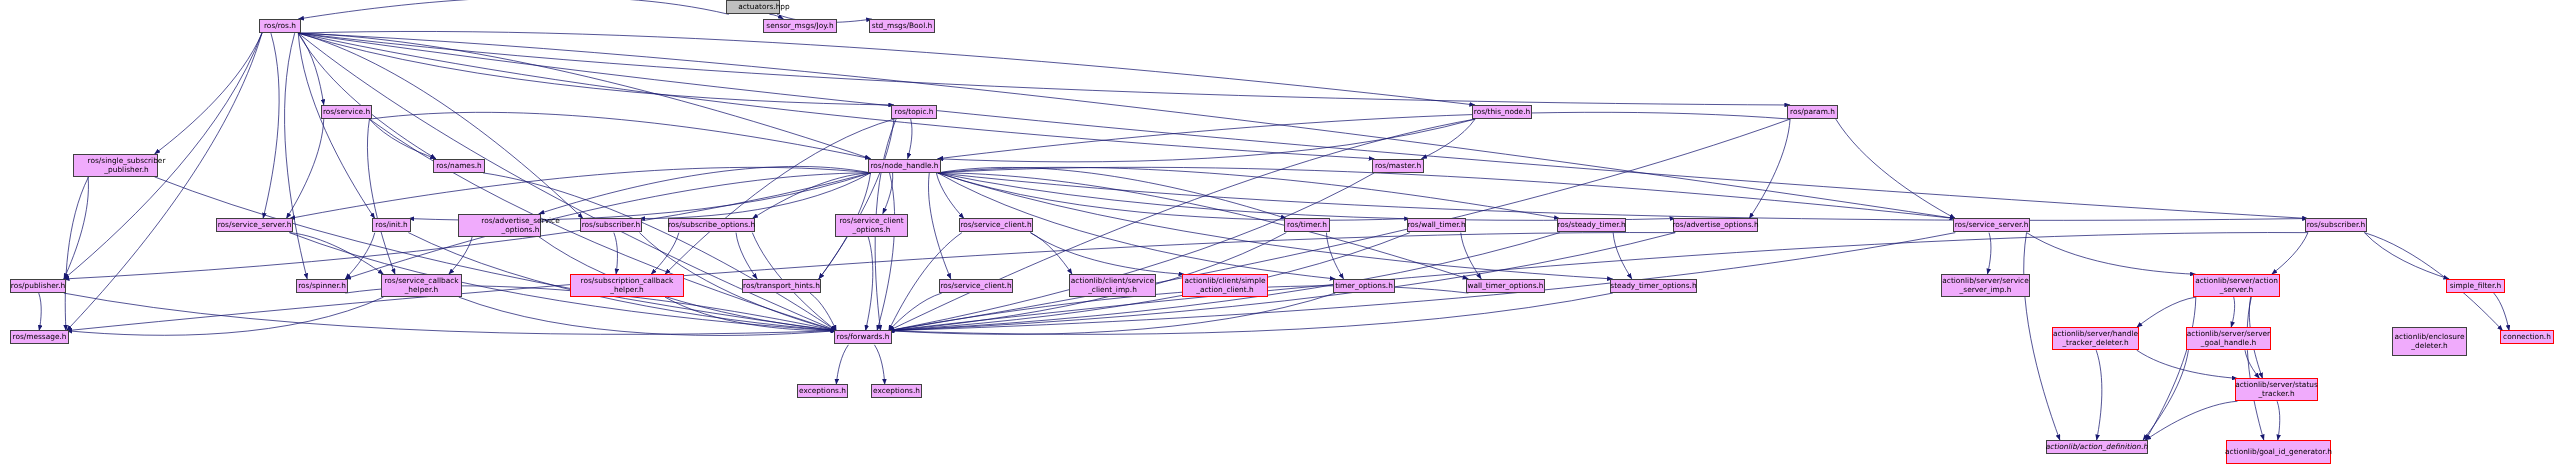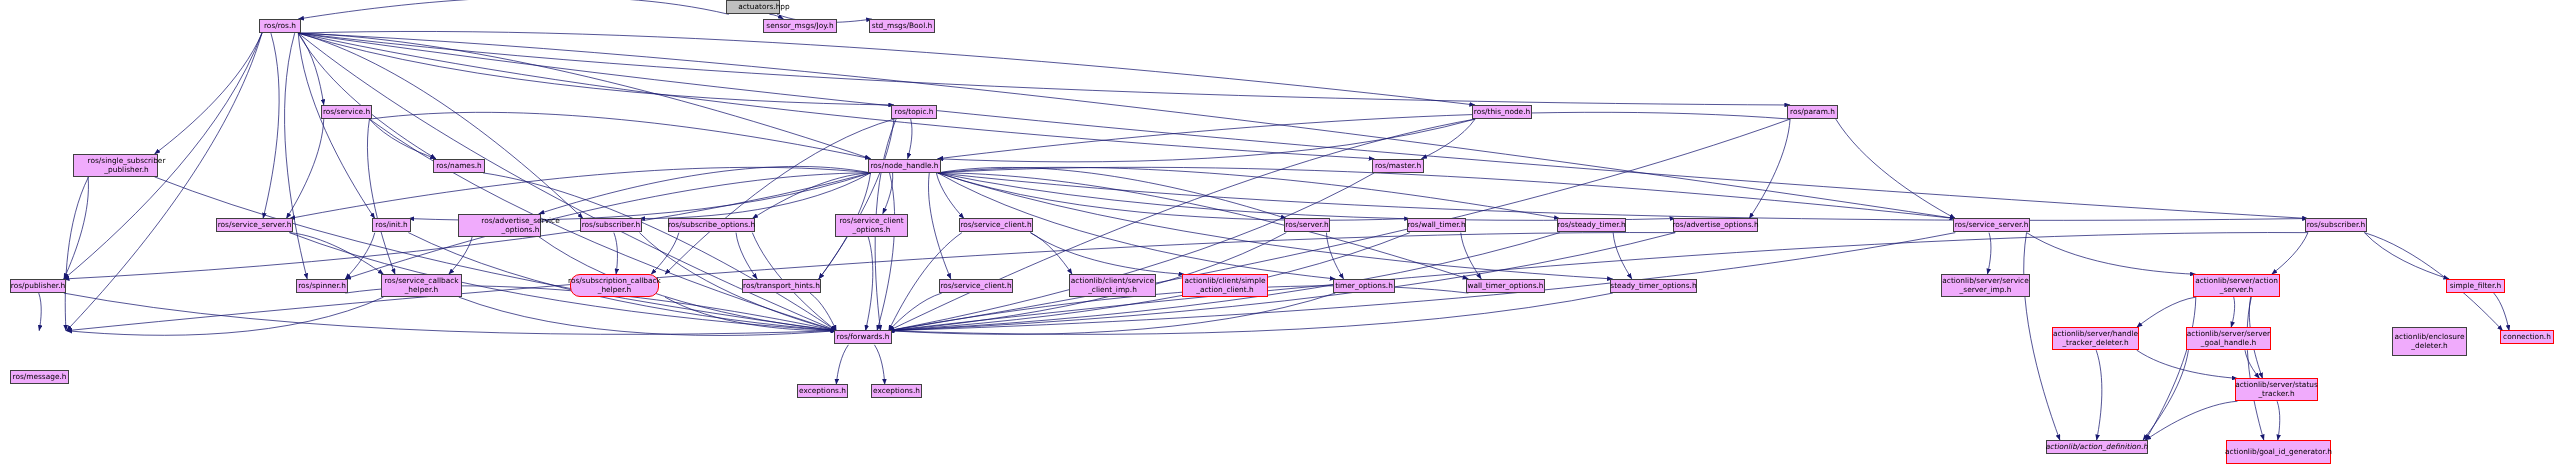--- a/index.html
+++ b/index.html
@@ -159,47 +159,47 @@
       <div class="node" style="left: 1372px; top: 159px; width: 52px; height: 14px;">ros/master.h</div>
       <div class="node" style="left: 216px; top: 218px; width: 77px; height: 14px;">ros/service_server.h</div>
       <div class="node" style="left: 372px; top: 218px; width: 39px; height: 14px;">ros/init.h</div>
       <div class="node" style="left: 458px; top: 214px; width: 83px; height: 23px; padding-left: 44px;">ros/advertise_service
 _options.h</div>
       <div class="node" style="left: 580px; top: 218px; width: 62px; height: 14px;">ros/subscriber.h</div>
       <div class="node" style="left: 668px; top: 218px; width: 87px; height: 14px;">ros/subscribe_options.h</div>
       <div class="node" style="left: 835px; top: 214px; width: 73px; height: 23px;">ros/service_client
 _options.h</div>
       <div class="node" style="left: 959px; top: 218px; width: 74px; height: 14px;">ros/service_client.h</div>
-      <div class="node" style="left: 1284px; top: 218px; width: 46px; height: 14px;">ros/server.h</div>
+      <div class="node" style="left: 1284px; top: 218px; width: 46px; height: 14px;">ros/timer.h</div>
       <div class="node" style="left: 1407px; top: 218px; width: 59px; height: 14px;">ros/wall_timer.h</div>
       <div class="node" style="left: 1557px; top: 218px; width: 69px; height: 14px;">ros/steady_timer.h</div>
       <div class="node" style="left: 1673px; top: 218px; width: 85px; height: 14px;">ros/advertise_options.h</div>
       <div class="node" style="left: 1953px; top: 218px; width: 77px; height: 14px;">ros/service_server.h</div>
       <div class="node" style="left: 2305px; top: 218px; width: 62px; height: 14px;">ros/subscriber.h</div>
       <div class="node" style="left: 10px; top: 279px; width: 56px; height: 14px;">ros/publisher.h</div>
       <div class="node" style="left: 296px; top: 279px; width: 52px; height: 14px;">ros/spinner.h</div>
       <div class="node" style="left: 381px; top: 274px; width: 81px; height: 23px;">ros/service_callback
 _helper.h</div>
-      <div class="node red" style="left: 570px; top: 274px; width: 89px; height: 23px; border-radius: 10px;">ros/subscription_callback
+      <div class="node red" style="left: 570px; top: 274px; width: 114px; height: 23px;">ros/subscription_callback
 _helper.h</div>
       <div class="node" style="left: 742px; top: 279px; width: 79px; height: 14px;">ros/transport_hints.h</div>
       <div class="node" style="left: 939px; top: 279px; width: 74px; height: 14px;">ros/service_client.h</div>
       <div class="node" style="left: 1069px; top: 274px; width: 87px; height: 23px;">actionlib/client/service
 _client_imp.h</div>
       <div class="node red" style="left: 1182px; top: 274px; width: 86px; height: 23px;">actionlib/client/simple
 _action_client.h</div>
       <div class="node" style="left: 1333px; top: 279px; width: 62px; height: 14px;">timer_options.h</div>
       <div class="node" style="left: 1466px; top: 279px; width: 79px; height: 14px;">wall_timer_options.h</div>
       <div class="node" style="left: 1610px; top: 279px; width: 87px; height: 14px;">steady_timer_options.h</div>
       <div class="node" style="left: 1941px; top: 274px; width: 89px; height: 23px;">actionlib/server/service
 _server_imp.h</div>
       <div class="node red" style="left: 2193px; top: 274px; width: 87px; height: 23px;">actionlib/server/action
 _server.h</div>
       <div class="node red" style="left: 2446px; top: 279px; width: 59px; height: 14px;">simple_filter.h</div>
-      <div class="node" style="left: 10px; top: 330px; width: 59px; height: 14px; margin-top: 40px;">ros/message.h</div>
+      <div class="node" style="left: 10px; top: 330px; width: 59px; height: 14px;">ros/message.h</div>
       <div class="node" style="left: 834px; top: 330px; width: 58px; height: 14px;">ros/forwards.h</div>
       <div class="node red" style="left: 2052px; top: 327px; width: 87px; height: 23px;">actionlib/server/handle
 _tracker_deleter.h</div>
       <div class="node red" style="left: 2186px; top: 327px; width: 85px; height: 23px;">actionlib/server/server
 _goal_handle.h</div>
       <div class="node" style="left: 2392px; top: 327px; width: 75px; height: 29px;">actionlib/enclosure
 _deleter.h</div>
       <div class="node red" style="left: 2500px; top: 330px; width: 54px; height: 14px;">connection.h</div>
       <div class="node red" style="left: 2235px; top: 378px; width: 83px; height: 23px;">actionlib/server/status
 _tracker.h</div>

